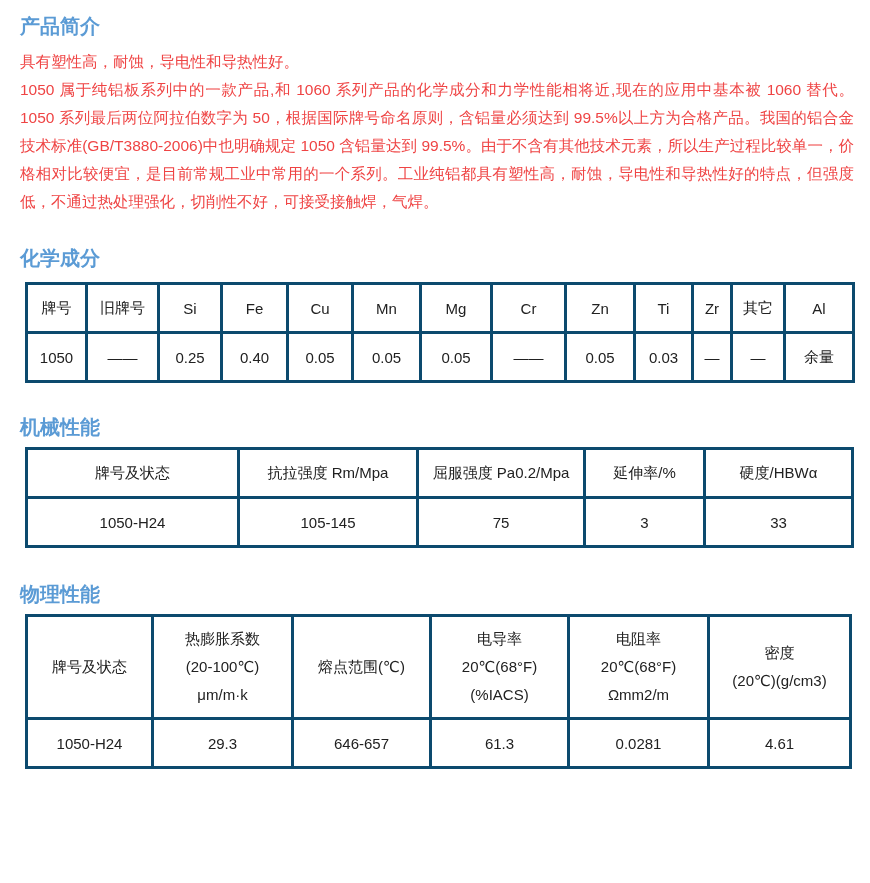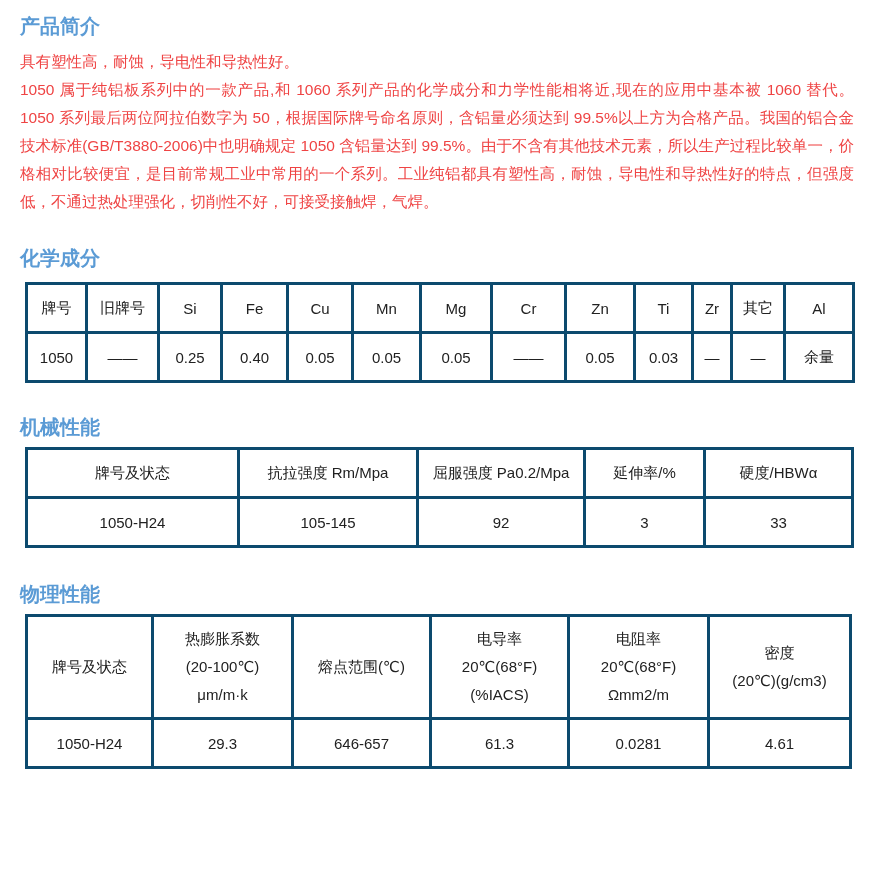--- a/index.html
+++ b/index.html
@@ -139,21 +139,21 @@
           <tr>
         <th>牌号及状态</th>
         <th>抗拉强度 Rm/Mpa</th>
         <th>屈服强度 Pa0.2/Mpa</th>
         <th>延伸率/%</th>
         <th>硬度/HBWα</th>
       </tr>
       <tr>
         <td>1050-H24</td>
         <td>105-145</td>
-        <td>92</td>
+        <td>75</td>
         <td>3</td>
         <td>33</td>
       </tr>
     </tbody>
       </table>
   </section>
 
   <section>
     <h2 class="section-heading" style="margin-top:34px;margin-bottom:8px">物理性能</h2>
     <table class="t-phys">

